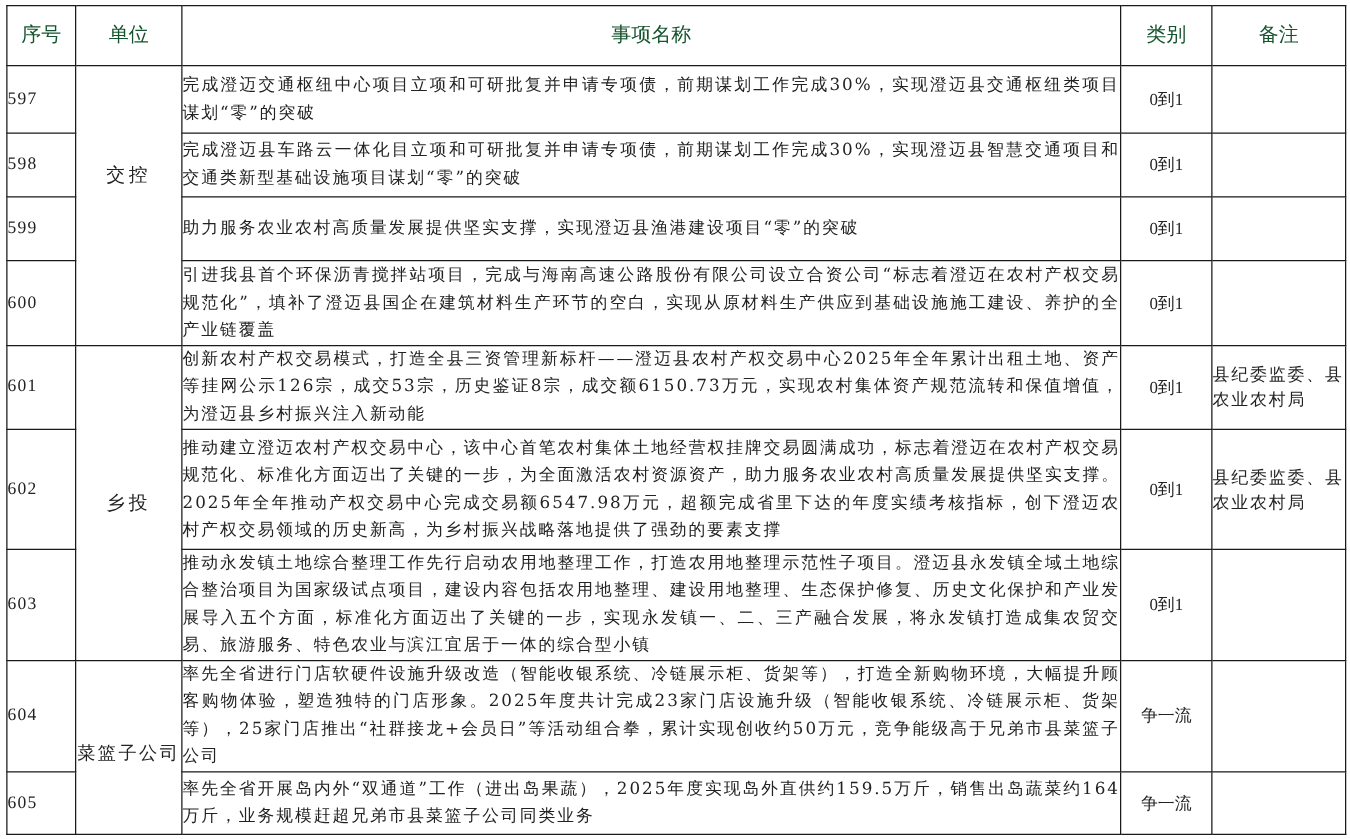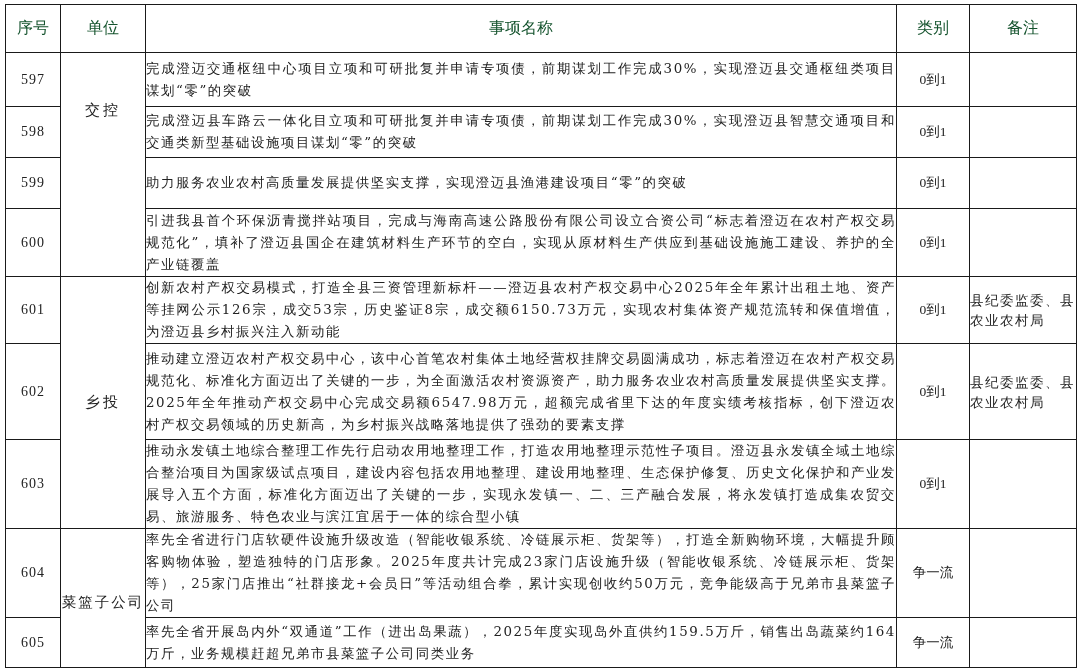--- a/index.html
+++ b/index.html
@@ -3,23 +3,23 @@
 <meta charset="utf-8">
 <style>
   html, body { margin: 0; padding: 0; background: #ffffff; }
   body { width: 1080px; height: 671px; overflow: hidden; position: relative;
          font-family: "DejaVu Serif", "Liberation Serif", serif; color: #222; }
   table.doc { position: absolute; left: 5px; top: 4px; border-collapse: collapse;
               table-layout: fixed; width: 1071px; }
   table.doc td, table.doc th { border: 1.6px solid #1a1a1a; padding: 0; }
   th { font-family: "DejaVu Sans", "Liberation Sans", sans-serif; font-weight: normal;
        font-size: 16px; color: #14532d; height: 47px; text-align: center; }
-  td.seq { text-align: center; font-size: 14px; letter-spacing: 1px; font-family: "Liberation Serif", serif; }
+  td.seq { text-align: left; font-size: 14px; letter-spacing: 1px; font-family: "Liberation Serif", serif; }
   td.unit { text-align: center; font-size: 15px; letter-spacing: 3px; vertical-align: middle; }
-  td.unit.top { vertical-align: top; padding-top: 48px; }
+  td.unit.top { vertical-align: top; padding-top: 78px; }
   td.item { font-size: 13.4px; line-height: 22px; padding: 1px 4px 1px 5px; letter-spacing: 1.6px;
             text-align: justify; vertical-align: middle; }
   td.cat { text-align: center; font-size: 13.5px; font-family: Liberation Serif, serif; }
   td.note { font-size: 13.5px; line-height: 20px; letter-spacing: 1.5px; padding-left: 6px; margin-left: 36px; }
 </style>
 </head>
 <body>
 
 <table class="doc">
   <colgroup>

